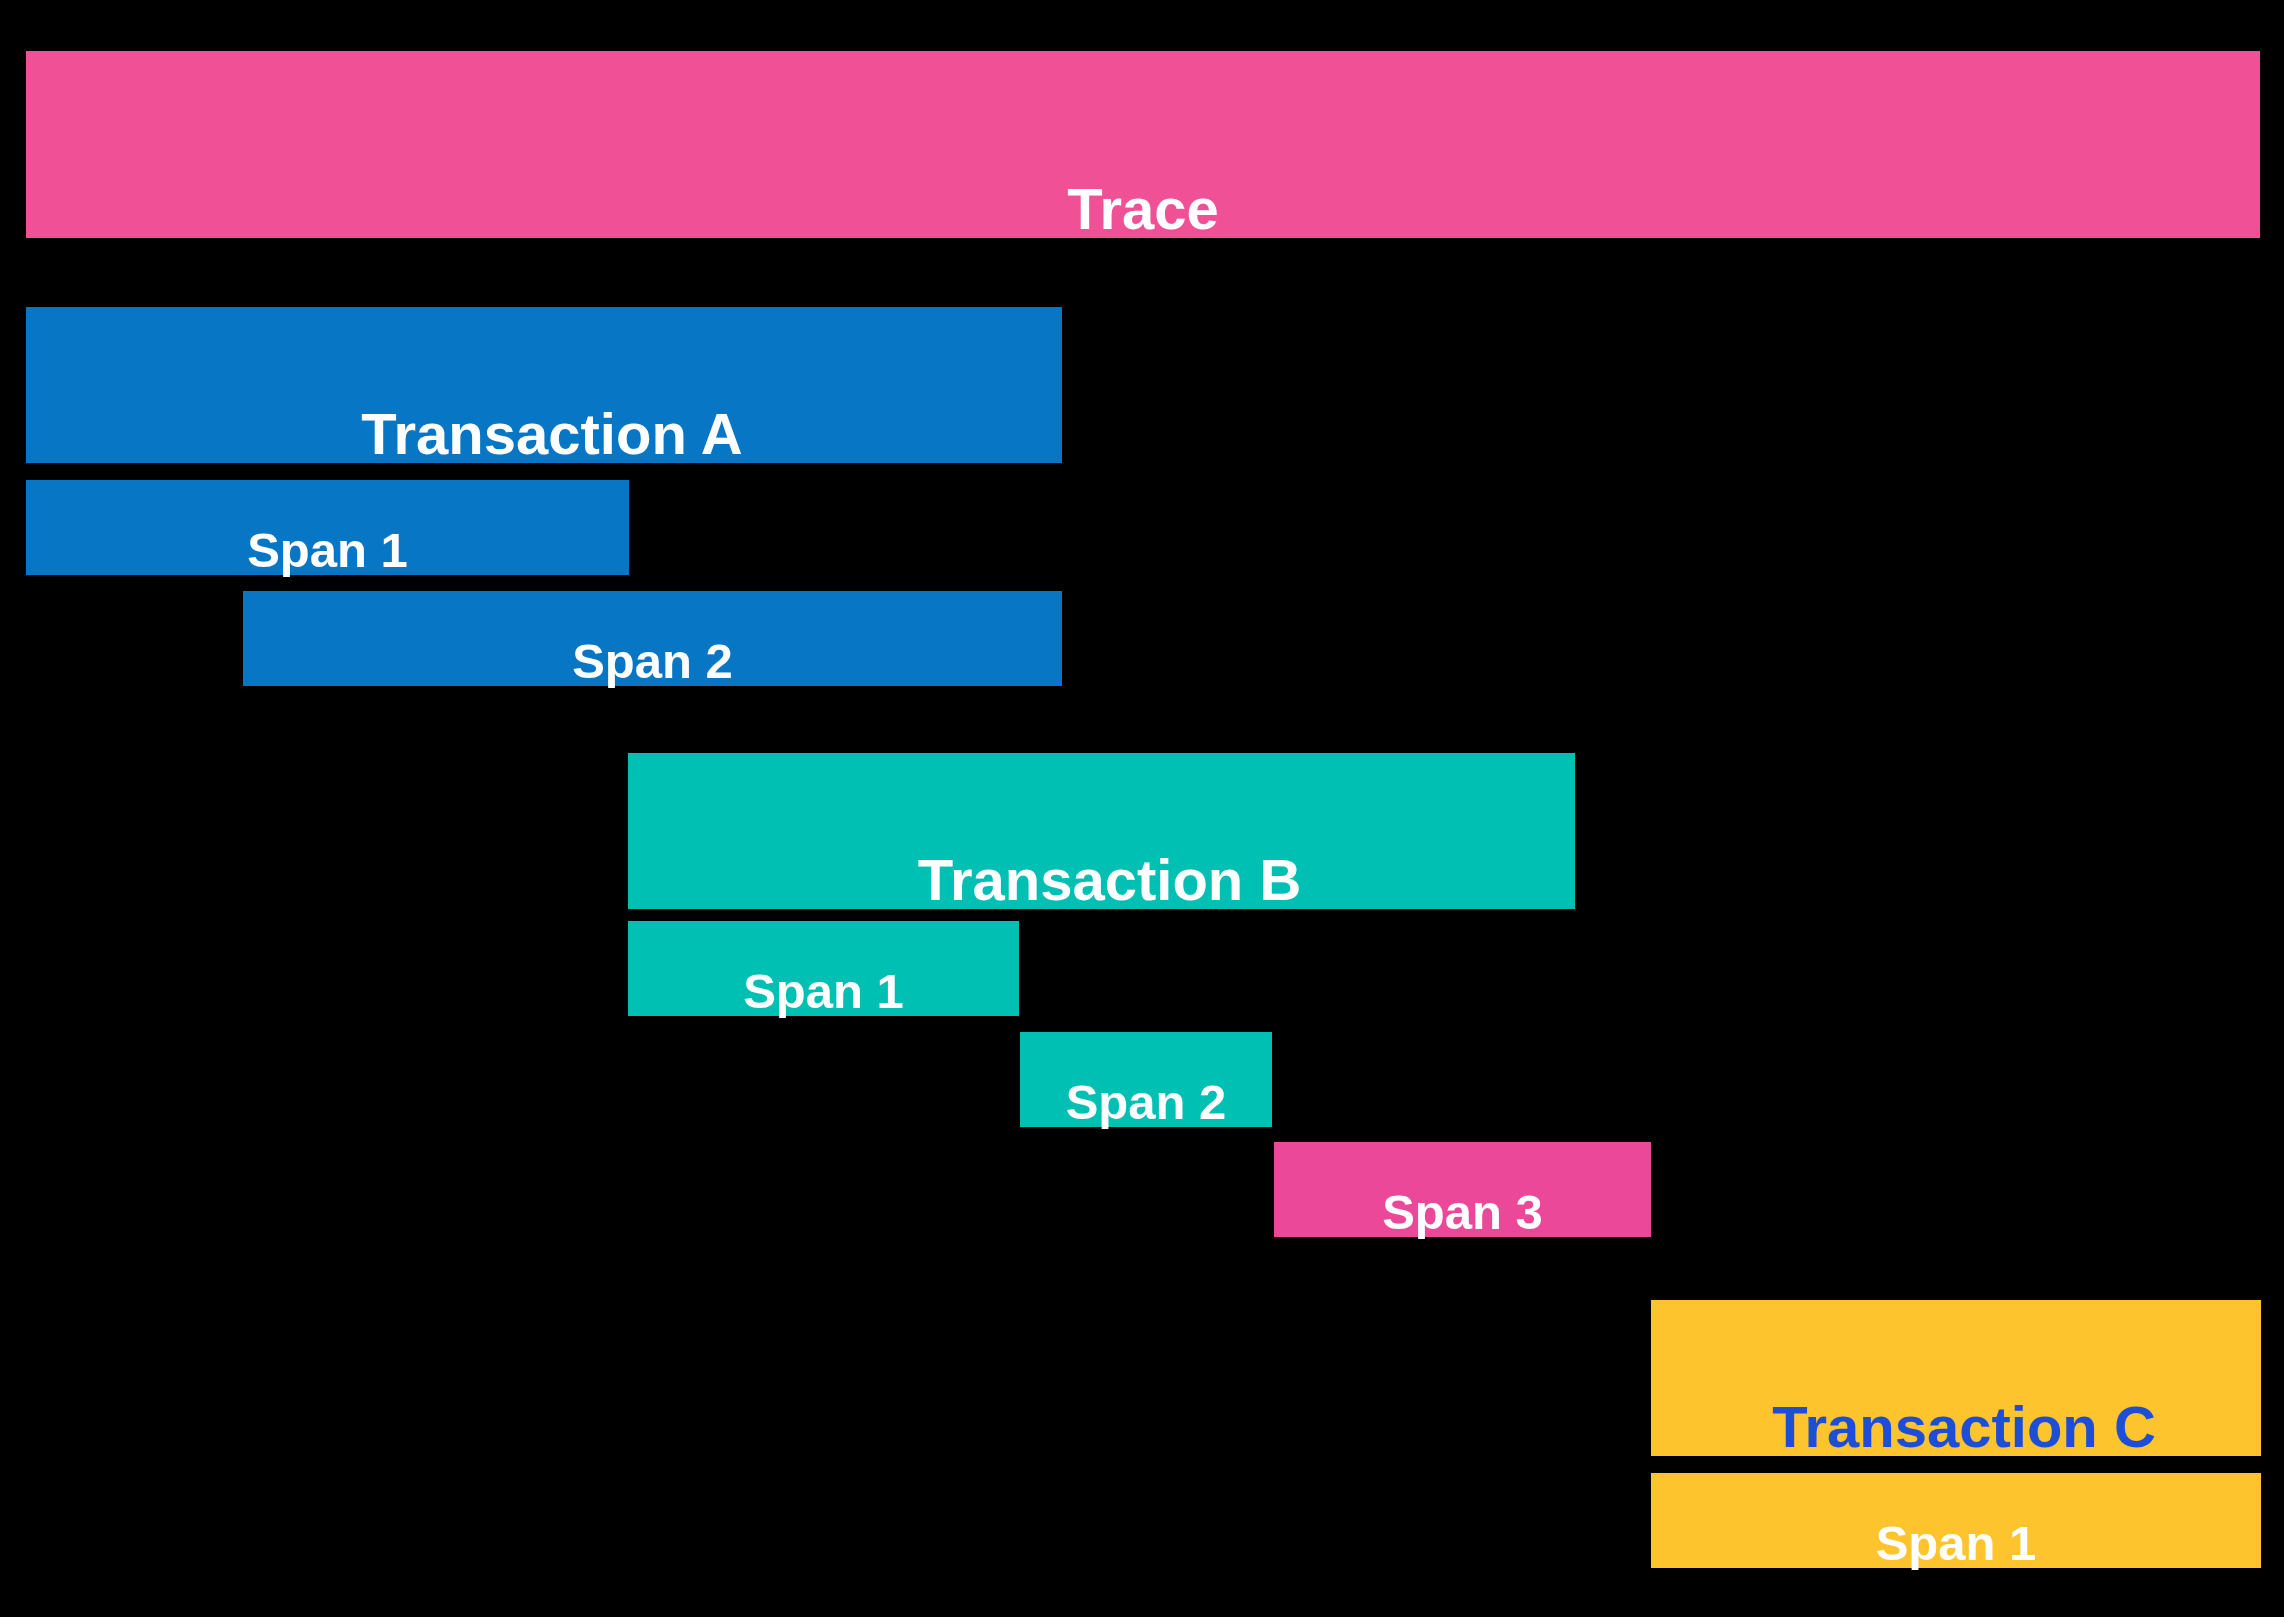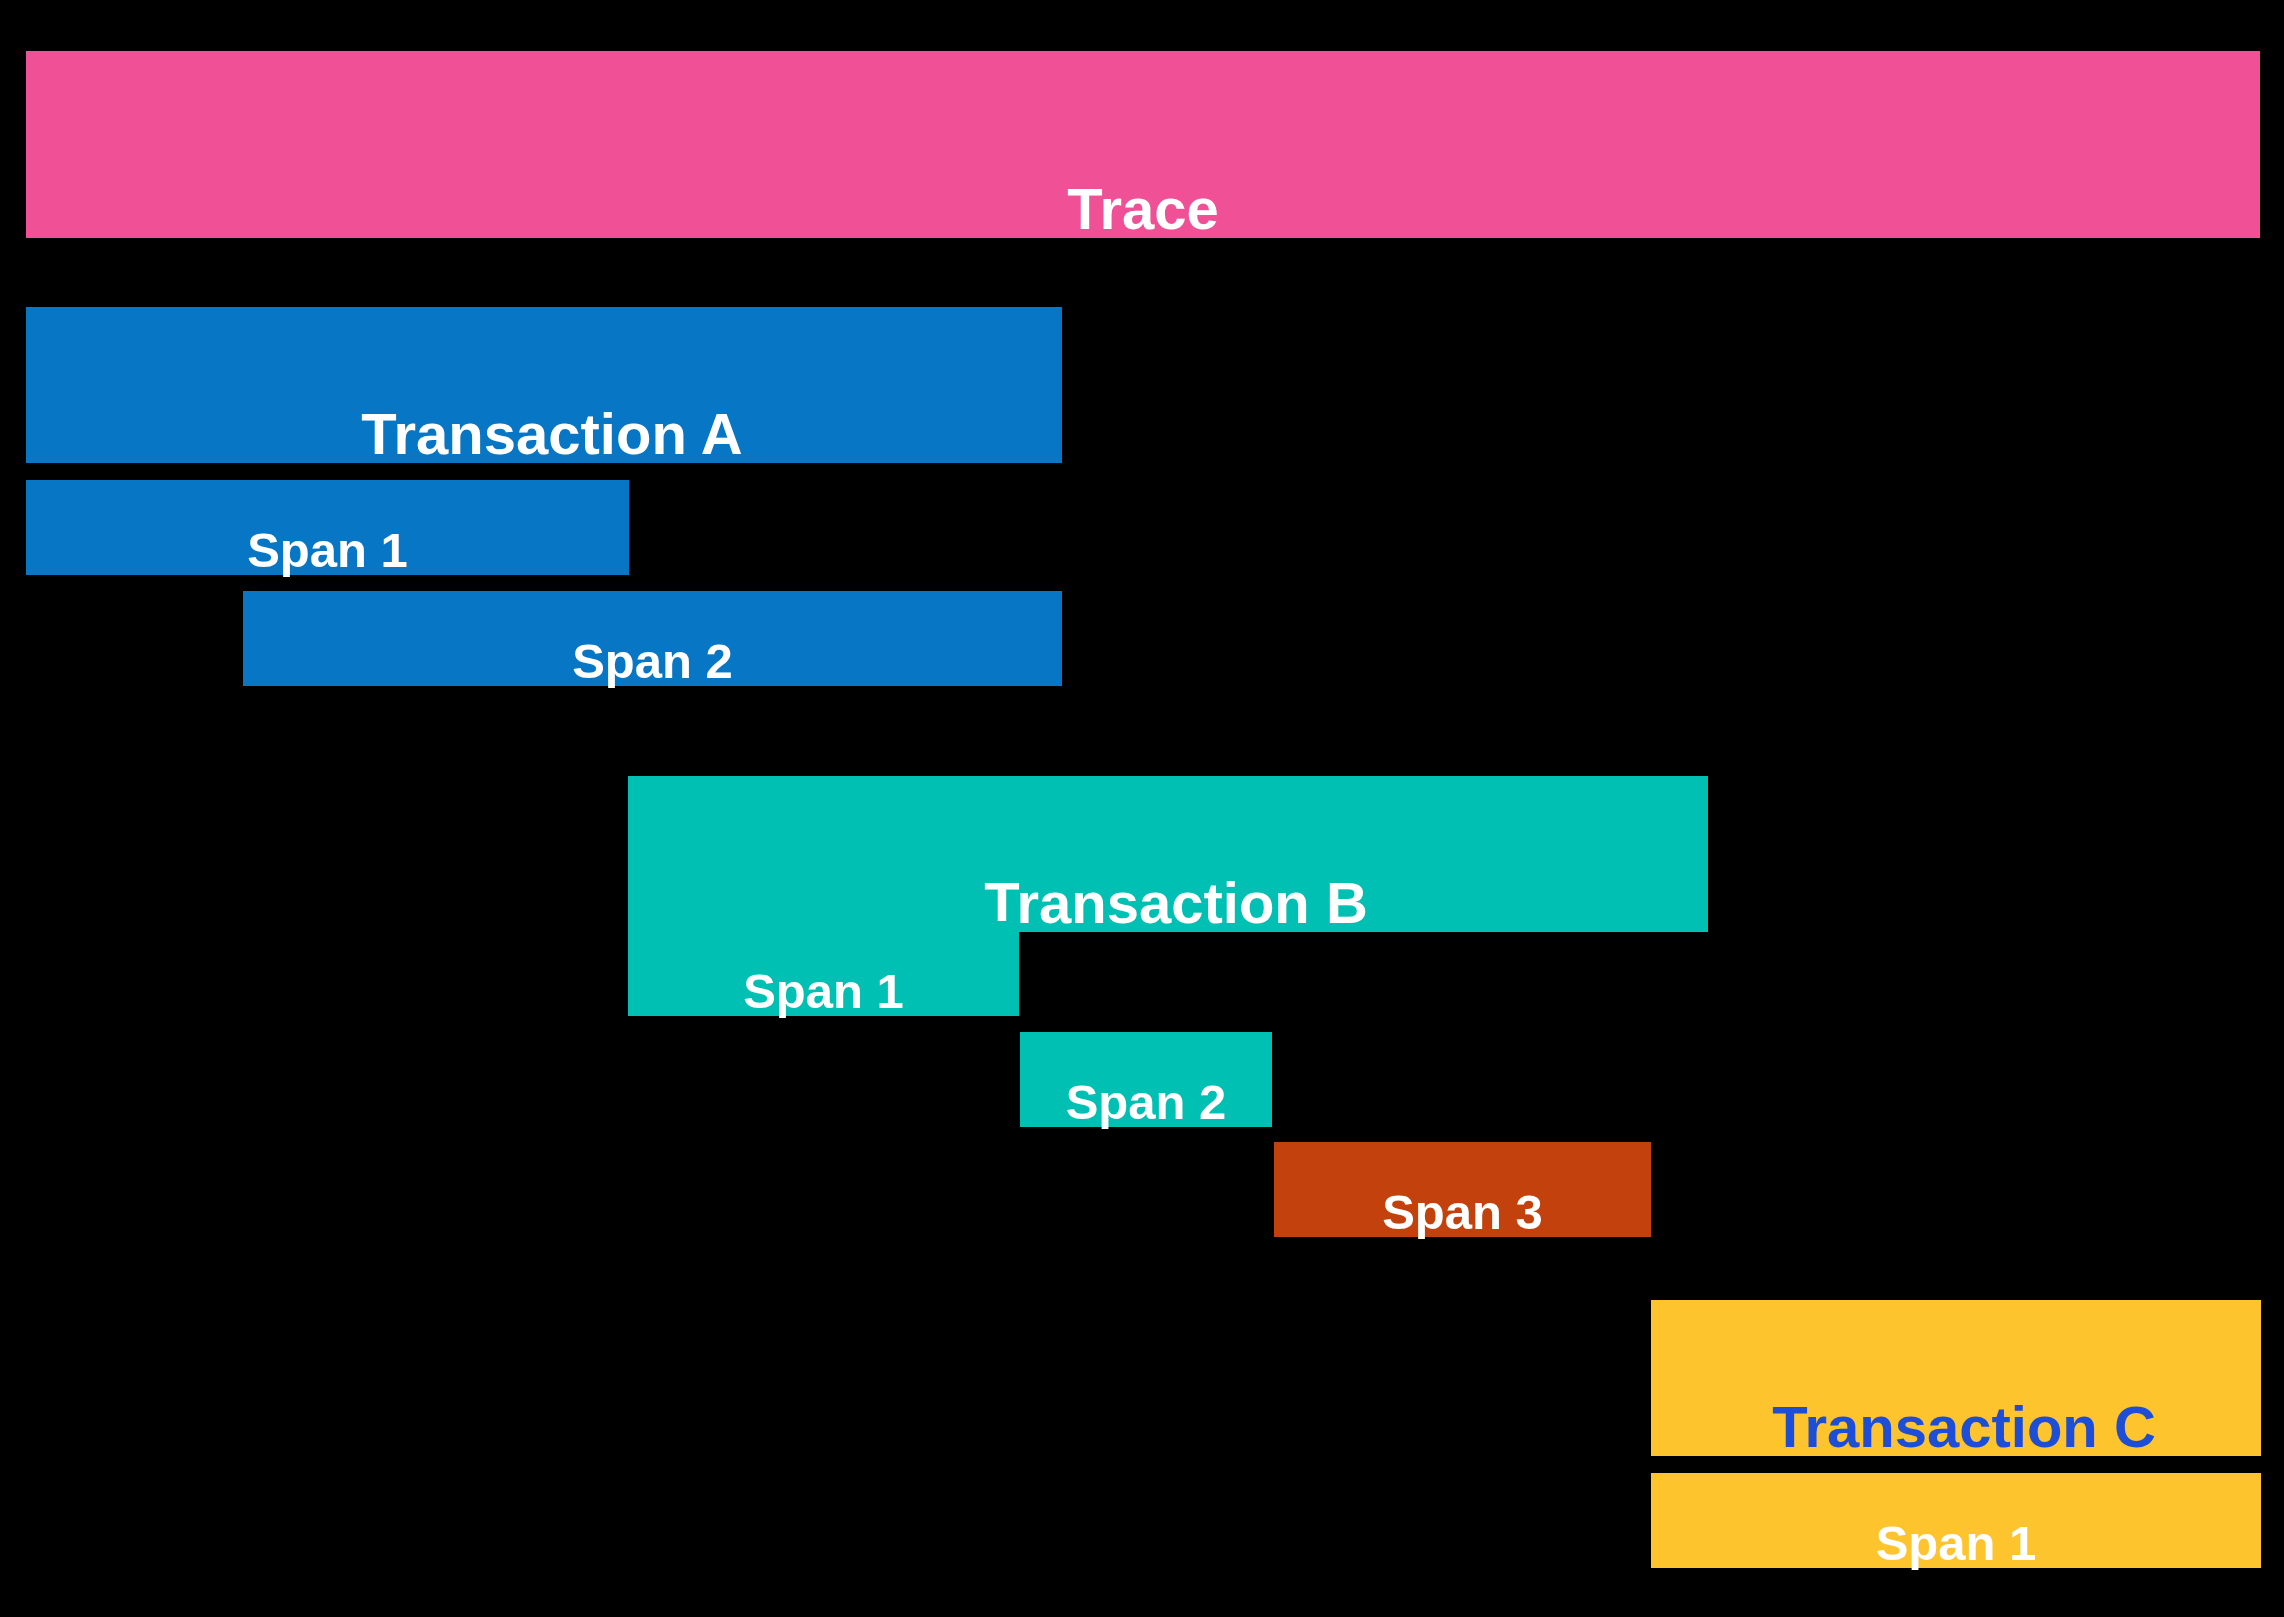--- a/index.html
+++ b/index.html
@@ -44,30 +44,30 @@
     </div>
     <div class="bar bar-transaction" style="left: 26px; top: 307px; width: 1036px; height: 156px; background: rgb(7, 118, 197); font-size: 58px; color: rgb(255, 255, 255);">
       <span>Transaction A</span>
     </div>
     <div class="bar bar-span" style="left: 26px; top: 480px; width: 603px; height: 95px; background: rgb(7, 118, 197); font-size: 49px; color: rgb(255, 255, 255);">
       <span>Span 1</span>
     </div>
     <div class="bar bar-span" style="left: 243px; top: 591px; width: 819px; height: 95px; background: rgb(7, 118, 197); font-size: 49px; color: rgb(255, 255, 255);">
       <span>Span 2</span>
     </div>
-    <div class="bar bar-transaction" style="left: 628px; top: 776px; width: 1080px; height: 156px; background: rgb(0, 191, 179); font-size: 58px; color: rgb(255, 255, 255);">
+    <div class="bar bar-transaction" style="left: 628px; top: 753px; width: 947px; height: 156px; background: rgb(0, 191, 179); font-size: 58px; color: rgb(255, 255, 255);">
       <span>Transaction B</span>
     </div>
     <div class="bar bar-span" style="left: 628px; top: 921px; width: 391px; height: 95px; background: rgb(0, 191, 179); font-size: 49px; color: rgb(255, 255, 255);">
       <span>Span 1</span>
     </div>
     <div class="bar bar-span" style="left: 1020px; top: 1032px; width: 252px; height: 95px; background: rgb(0, 191, 179); font-size: 49px; color: rgb(255, 255, 255);">
       <span>Span 2</span>
     </div>
-    <div class="bar bar-span" style="left: 1274px; top: 1142px; width: 377px; height: 95px; background: #c2410c; font-size: 49px; color: rgb(255, 255, 255);">
+    <div class="bar bar-span" style="left: 1274px; top: 1142px; width: 377px; height: 95px; background: #ec4899; font-size: 49px; color: rgb(255, 255, 255);">
       <span>Span 3</span>
     </div>
     <div class="bar bar-transaction" style="left: 1651px; top: 1300px; width: 610px; height: 156px; background: rgb(253, 196, 45); font-size: 58px; color: #1d4ed8;">
       <span>Transaction C</span>
     </div>
     <div class="bar bar-span" style="left: 1651px; top: 1473px; width: 610px; height: 95px; background: rgb(253, 196, 45); font-size: 49px; color: rgb(255, 255, 255);">
       <span>Span 1</span>
     </div>
   </div>
 

